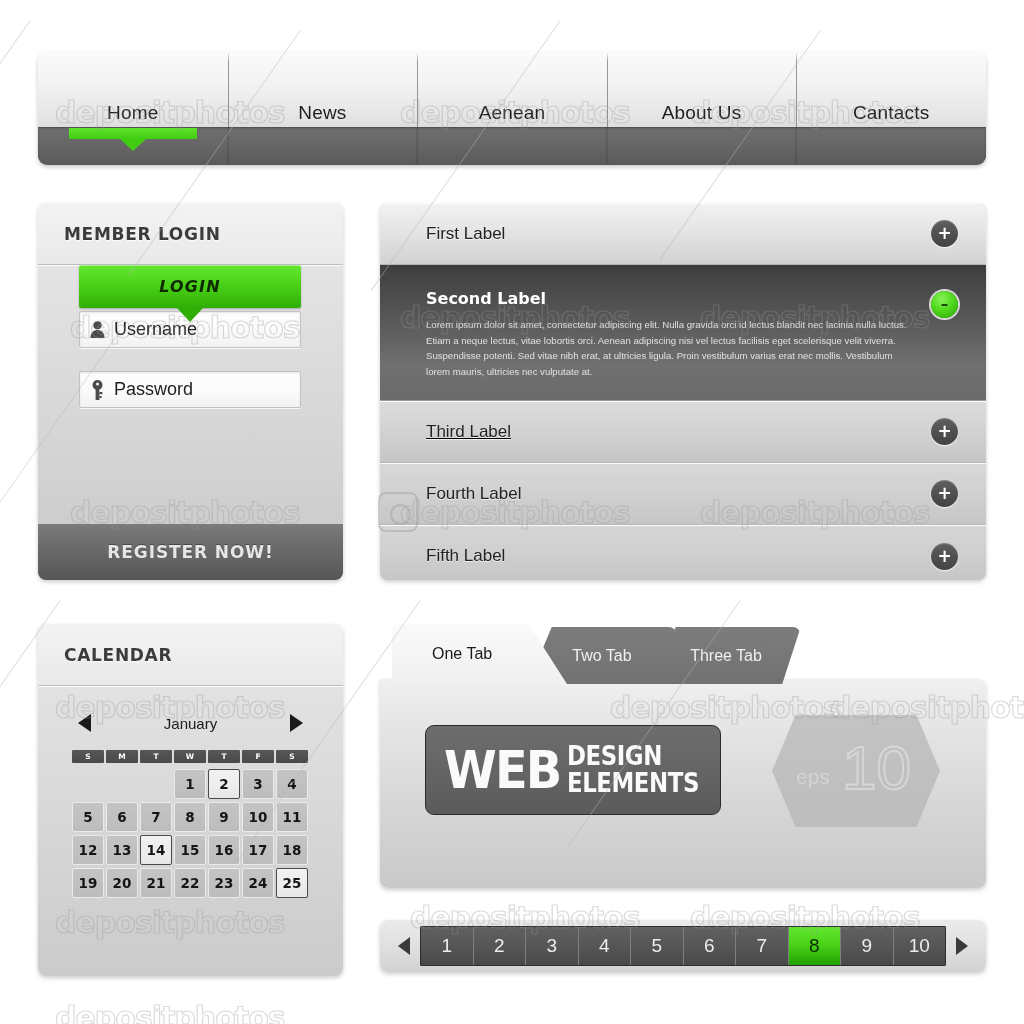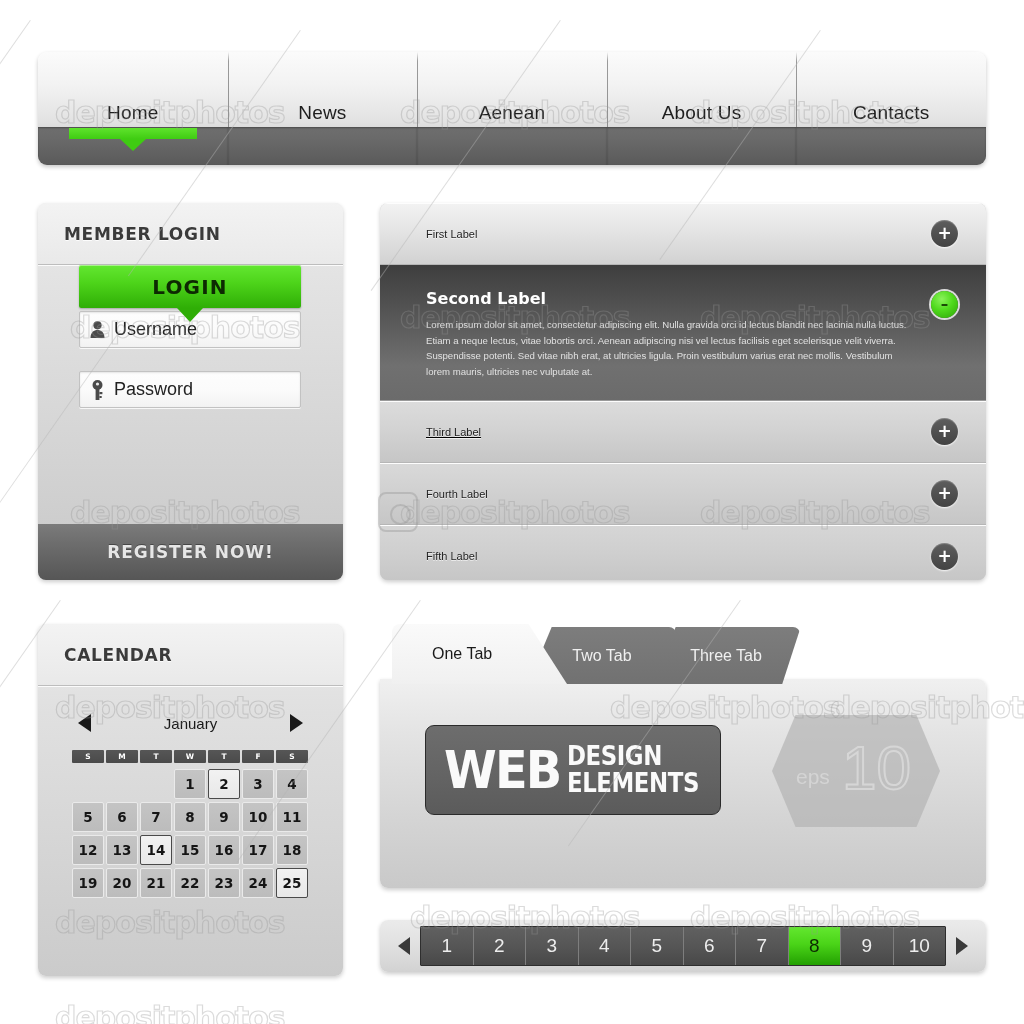--- a/index.html
+++ b/index.html
@@ -147,23 +147,24 @@
     width: 222px; height: 43px;
     background: linear-gradient(to bottom, #63e731 0%, #4dd41a 42%, #2fae06 100%);
     border-radius: 2px;
     box-shadow: 0 1px 2px rgba(0,0,0,0.25), inset 0 1px 0 rgba(255,255,255,0.45);
     display: flex; align-items: center; justify-content: center;
     cursor: pointer;
   }
   .btn-login-label {
     font-family: "DejaVu Sans", sans-serif;
     font-weight: 700;
-    font-size: 20px;
+    font-size: 16px;
     letter-spacing: 1.2px;
     color: #0d2a02;
+    font-style: italic;
   }
   .btn-login::after {
     content: "";
     position: absolute;
     left: 50%; margin-left: -13px; top: 43px;
     border-left: 13px solid transparent;
     border-right: 13px solid transparent;
     border-top: 14px solid #2fae06;
   }
 
@@ -203,21 +204,21 @@
   .acc-row.closed {
     height: 62px;
     background: linear-gradient(to bottom, #f2f2f2 0%, #e6e6e6 40%, #d2d2d2 100%);
     border-bottom: 1px solid #b6b6b6;
     box-shadow: inset 0 1px 0 #fdfdfd;
   }
   .acc-row.closed.r3 { background: linear-gradient(to bottom, #dcdcdc 0%, #d3d3d3 45%, #c6c6c6 100%); text-decoration: underline; }
   .acc-row.closed.r4 { background: linear-gradient(to bottom, #d9d9d9 0%, #d1d1d1 45%, #c6c6c6 100%); }
   .acc-row.closed.r5 { background: linear-gradient(to bottom, #d6d6d6 0%, #cfcfcf 45%, #c4c4c4 100%); border-bottom: none; }
   .acc-label-closed {
-    font-size: 11px; color: #222;
+    font-size: 17px; color: #222;
     text-shadow: 0 1px 0 rgba(255,255,255,0.7);
   }
   .acc-row.open {
     height: 136px;
     display: block;
     padding: 0;
     background: linear-gradient(to bottom, #3e3e3e 0%, #4c4c4c 22%, #707070 75%, #6b6b6b 100%);
     border-bottom: 1px solid #9a9a9a;
   }
   .acc-open-title {

